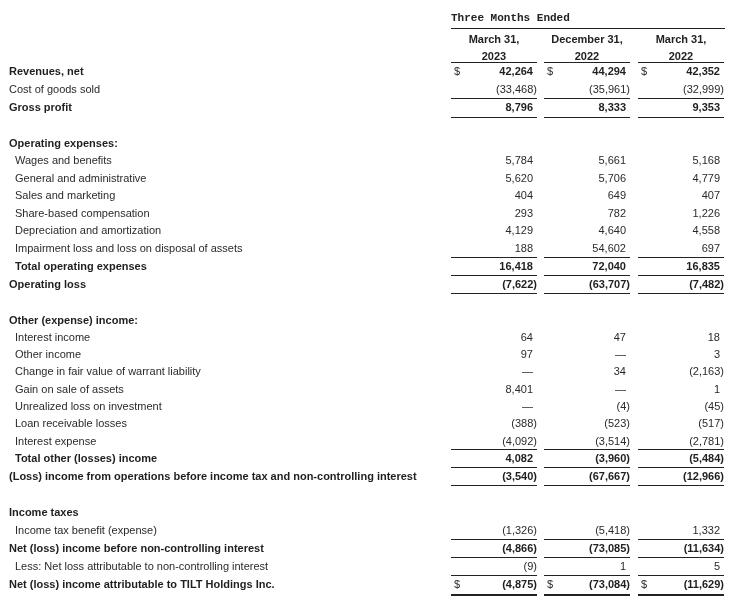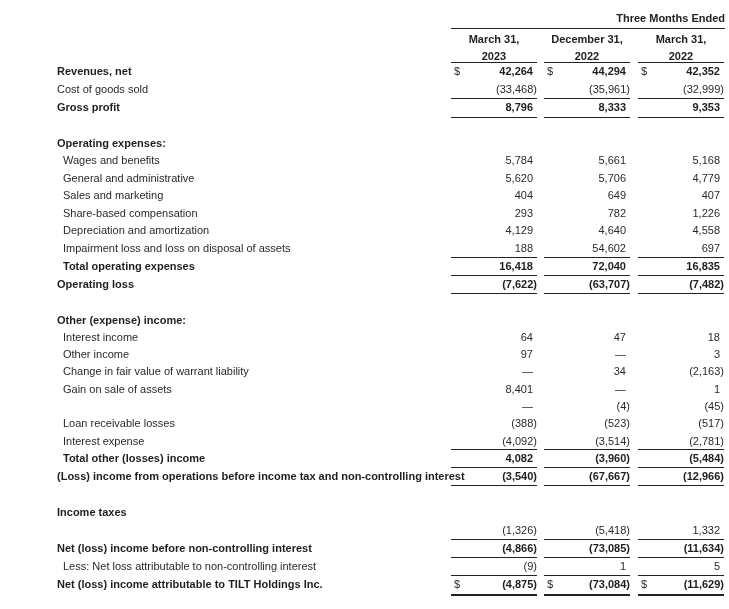--- a/index.html
+++ b/index.html
@@ -1,25 +1,25 @@
 <!DOCTYPE html>
 <html><head>
 <meta charset="utf-8">
 <style>
   html, body { margin: 0; padding: 0; background: #ffffff; }
   body {
     width: 729px; height: 609px; position: relative; overflow: hidden;
     font-family: "Liberation Sans", sans-serif; font-size: 11px; color: #2a2a2a;
   }
-  .hdr { position: absolute; text-align: right; font-weight: bold; color: #222; }
+  .hdr { position: absolute; text-align: left; font-weight: bold; color: #222; font-family: Liberation Mono, monospace; }
   .hdr-three { left: 451px; width: 274px; top: 11px; line-height: 14px; }
   .hdr-three-line { position: absolute; left: 451px; width: 274px; top: 28px; height: 1px; background: #222; }
   .hdr-col { position: absolute; top: 31px; width: 86px; line-height: 17px; text-align: center; font-weight: bold; color: #222; }
   .row { position: absolute; left: 0; width: 729px; height: 17px; }
-  .lbl { position: absolute; top: 0; line-height: 17px; white-space: nowrap; margin-left: 48px; }
+  .lbl { position: absolute; top: 0; line-height: 17px; white-space: nowrap; }
   .lbl.l0 { left: 9px; }
   .lbl.l1 { left: 15px; }
   .lbl.bold { font-weight: bold; color: #1f1f1f; }
   .cell { position: absolute; top: 0; width: 86px; height: 17px; }
   .cell .dollar { position: absolute; left: 3px; top: 0; line-height: 17px; }
   .cell .val { position: absolute; right: 0; top: 0; line-height: 17px; text-align: right; white-space: nowrap; }
   .cell .val.np { right: 4px; }
   .cell.bold .val { font-weight: bold; color: #1f1f1f; }
   .c0 { left: 451px; }
   .c1 { left: 544px; }
@@ -231,20 +231,21 @@
           <span class="val np">8,401</span>
         </div>
         <div class="cell c1">
           <span class="val np">—</span>
         </div>
         <div class="cell c2">
           <span class="val np">1</span>
         </div>
       </div>
       <div class="row" style="top: 398px;">
+        <span class="lbl l1">Unrealized loss on investment</span>
         <div class="cell c0">
           <span class="val np">—</span>
         </div>
         <div class="cell c1">
           <span class="val">(4)</span>
         </div>
         <div class="cell c2">
           <span class="val">(45)</span>
         </div>
       </div>
@@ -293,20 +294,21 @@
           <span class="val">(67,667)</span>
         </div>
         <div class="cell c2 bold">
           <span class="val">(12,966)</span>
         </div>
       </div>
       <div class="row" style="top: 504px;">
         <span class="lbl l0 bold">Income taxes</span>
       </div>
       <div class="row" style="top: 522px;">
+        <span class="lbl l1">Income tax benefit (expense)</span>
         <div class="cell c0">
           <span class="val">(1,326)</span>
         </div>
         <div class="cell c1">
           <span class="val">(5,418)</span>
         </div>
         <div class="cell c2">
           <span class="val np">1,332</span>
         </div>
       </div>

